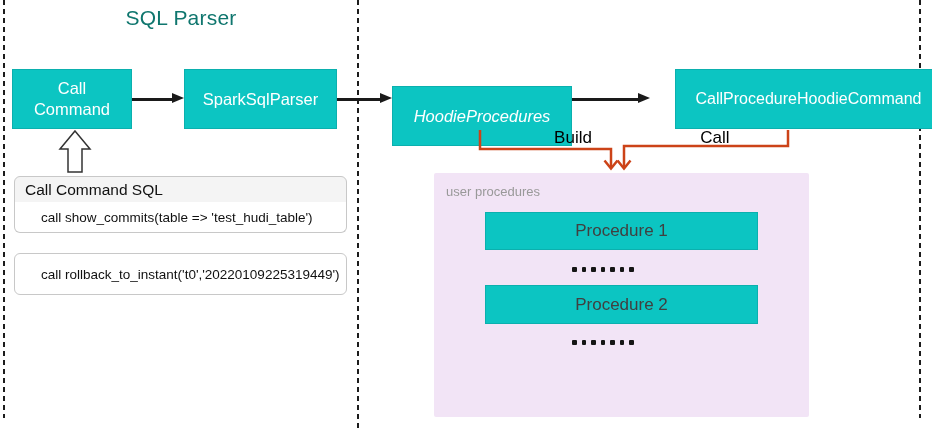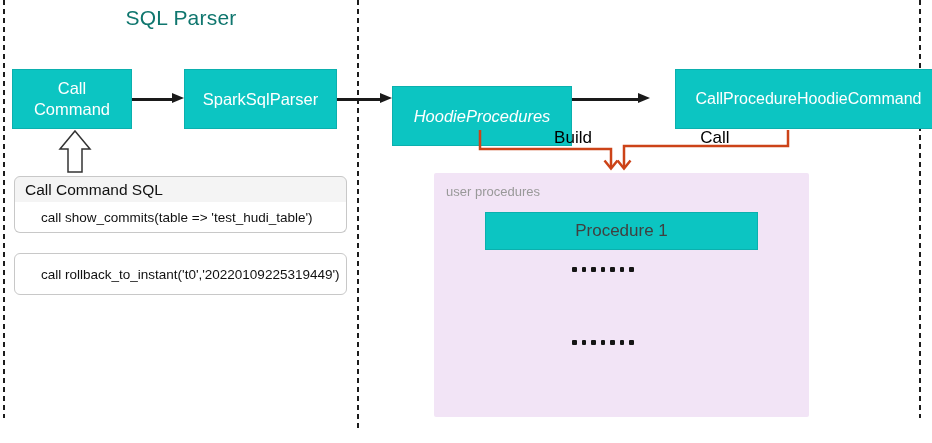--- a/index.html
+++ b/index.html
@@ -113,20 +113,21 @@
     <div class="dots" style="top:94px;">
       <div class="dot"></div>
         <div class="dot"></div>
         <div class="dot"></div>
         <div class="dot"></div>
         <div class="dot"></div>
         <div class="dot"></div>
         <div class="dot"></div>
     </div>
 
+    <div class="proc-box" style="top:112px;height:39px;">Procedure 2</div>
 
     <div class="dots" style="top:167px;">
       <div class="dot"></div>
         <div class="dot"></div>
         <div class="dot"></div>
         <div class="dot"></div>
         <div class="dot"></div>
         <div class="dot"></div>
         <div class="dot"></div>
     </div>

